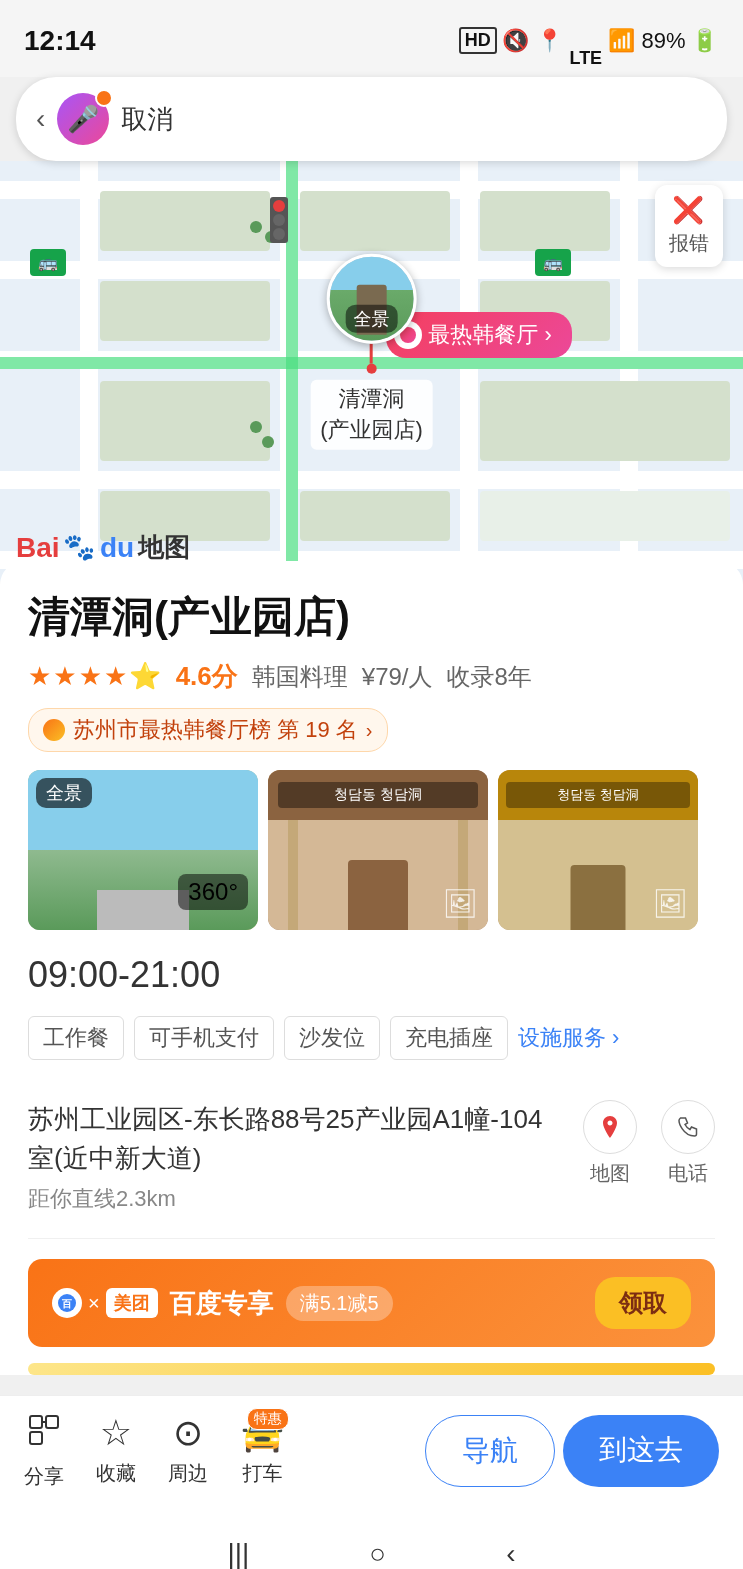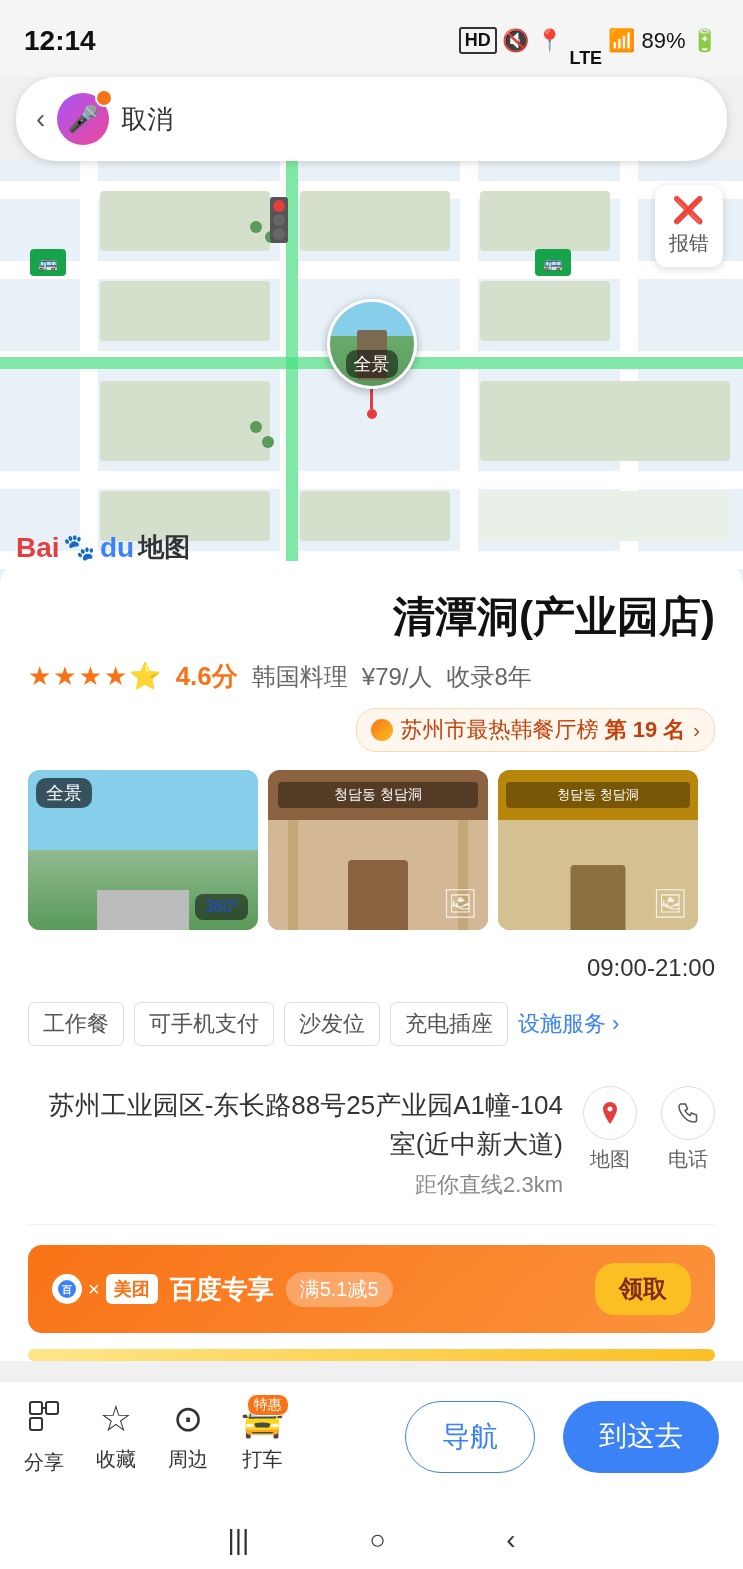--- a/index.html
+++ b/index.html
@@ -282,21 +282,20 @@
     }
 
     
     .info-panel {
       background: #fff;
       border-radius: 24px 24px 0 0;
       margin-top: -20px;
       position: relative;
       z-index: 5;
       padding: 28px 28px 0;
-      text-align: right;
     }
     .place-name {
       font-size: 42px;
       font-weight: 700;
       color: #111;
       margin-bottom: 14px;
     }
     .rating-row {
       display: flex;
       align-items: center;
@@ -323,21 +322,21 @@
       padding: 6px 14px;
       margin-bottom: 18px;
     }
     .rank-icon {
       width: 22px;
       height: 22px;
       background: linear-gradient(135deg, #f97316, #fbbf24);
       border-radius: 50%;
     }
     .rank-text { font-size: 22px; color: #c2410c; }
-    .rank-num { font-weight: 700; }
+    .rank-num { font-weight: 400; }
     .rank-arrow { font-size: 20px; color: #c2410c; }
 
     
     .photos-row {
       display: flex;
       gap: 10px;
       margin-bottom: 24px;
       overflow: hidden;
     }
     .photo-item {
@@ -358,39 +357,39 @@
       top: 8px;
       left: 8px;
       background: rgba(0,0,0,0.6);
       color: #fff;
       font-size: 18px;
       padding: 3px 10px;
       border-radius: 10px;
     }
     .photo-360 {
       position: absolute;
-      bottom: 10px;
+      bottom: 20px;
       right: 10px;
       background: rgba(0,0,0,0.5);
-      color: #1d4ed8;
-      font-size: 16px;
+      color: #000000;
+      font-size: 24px;
       padding: 4px 10px;
       border-radius: 8px;
     }
     .photo-cam {
       position: absolute;
       bottom: 10px;
       right: 10px;
       color: rgba(255,255,255,0.8);
       font-size: 28px;
     }
 
     
     .hours-row {
-      font-size: 24px;
+      font-size: 36px;
       color: #333;
       margin-bottom: 20px;
     }
 
     
     .tags-row {
       display: flex;
       align-items: center;
       gap: 10px;
       margin-bottom: 40px;
@@ -560,21 +559,21 @@
       right: -4px;
       background: #f97316;
       color: #fff;
       font-size: 14px;
       padding: 1px 6px;
       border-radius: 10px;
       border: 1.5px solid #fff;
     }
     .nav-btn-group {
       display: flex;
-      gap: 28px;
+      gap: 8px;
       margin-left: 16px;
     }
     .nav-nav-btn {
       border: 1.5px solid #3b82f6;
       border-radius: 40px;
       padding: 16px 36px;
       font-size: 28px;
       color: #3b82f6;
       cursor: pointer;
       background: #fff;
@@ -672,30 +671,39 @@
     <div class="tl-body">
       <div class="tl-dot" style="background:#e53e3e;"></div>
       <div class="tl-dot" style="background:#666;"></div>
       <div class="tl-dot" style="background:#666;"></div>
     </div>
   </div>
 
   <div style="position:absolute;top:88px;left:30px;background:#16a34a;color:#fff;font-size:16px;padding:4px 8px;border-radius:4px;">🚌</div>
   <div style="position:absolute;top:88px;left:535px;background:#16a34a;color:#fff;font-size:16px;padding:4px 8px;border-radius:4px;">🚌</div>
 
+  <div class="hot-badge">
+    <div class="hot-dot">
+      <div class="hot-dot-inner"></div>
+    </div>
+    <span>最热韩餐厅 ›</span>
+  </div>
 
   <div class="map-pin-area">
     <div class="panorama-circle">
 
       <div style="width:100%;height:100%;background:linear-gradient(180deg,#87ceeb 0%,#87ceeb 40%,#6aaa6a 40%,#5a9a5a 100%);"></div>
       <div style="position:absolute;bottom:6px;left:50%;transform:translateX(-50%);width:30px;height:50px;background:#7a6a50;border-radius:3px 3px 0 0;"></div>
       <div class="panorama-label">全景</div>
     </div>
     <div class="pin-tail"></div>
     <div class="pin-dot"></div>
+    <div class="place-label">
+      清潭洞<br>(产业园店)
+    </div>
   </div>
 
   <div class="report-btn">
     <span style="font-size:26px;">❌</span>
     <span>报错</span>
   </div>
 
   <div class="baidu-logo">
     <span class="baidu-text-red">Bai</span>
     <span class="baidu-paw">🐾</span>

